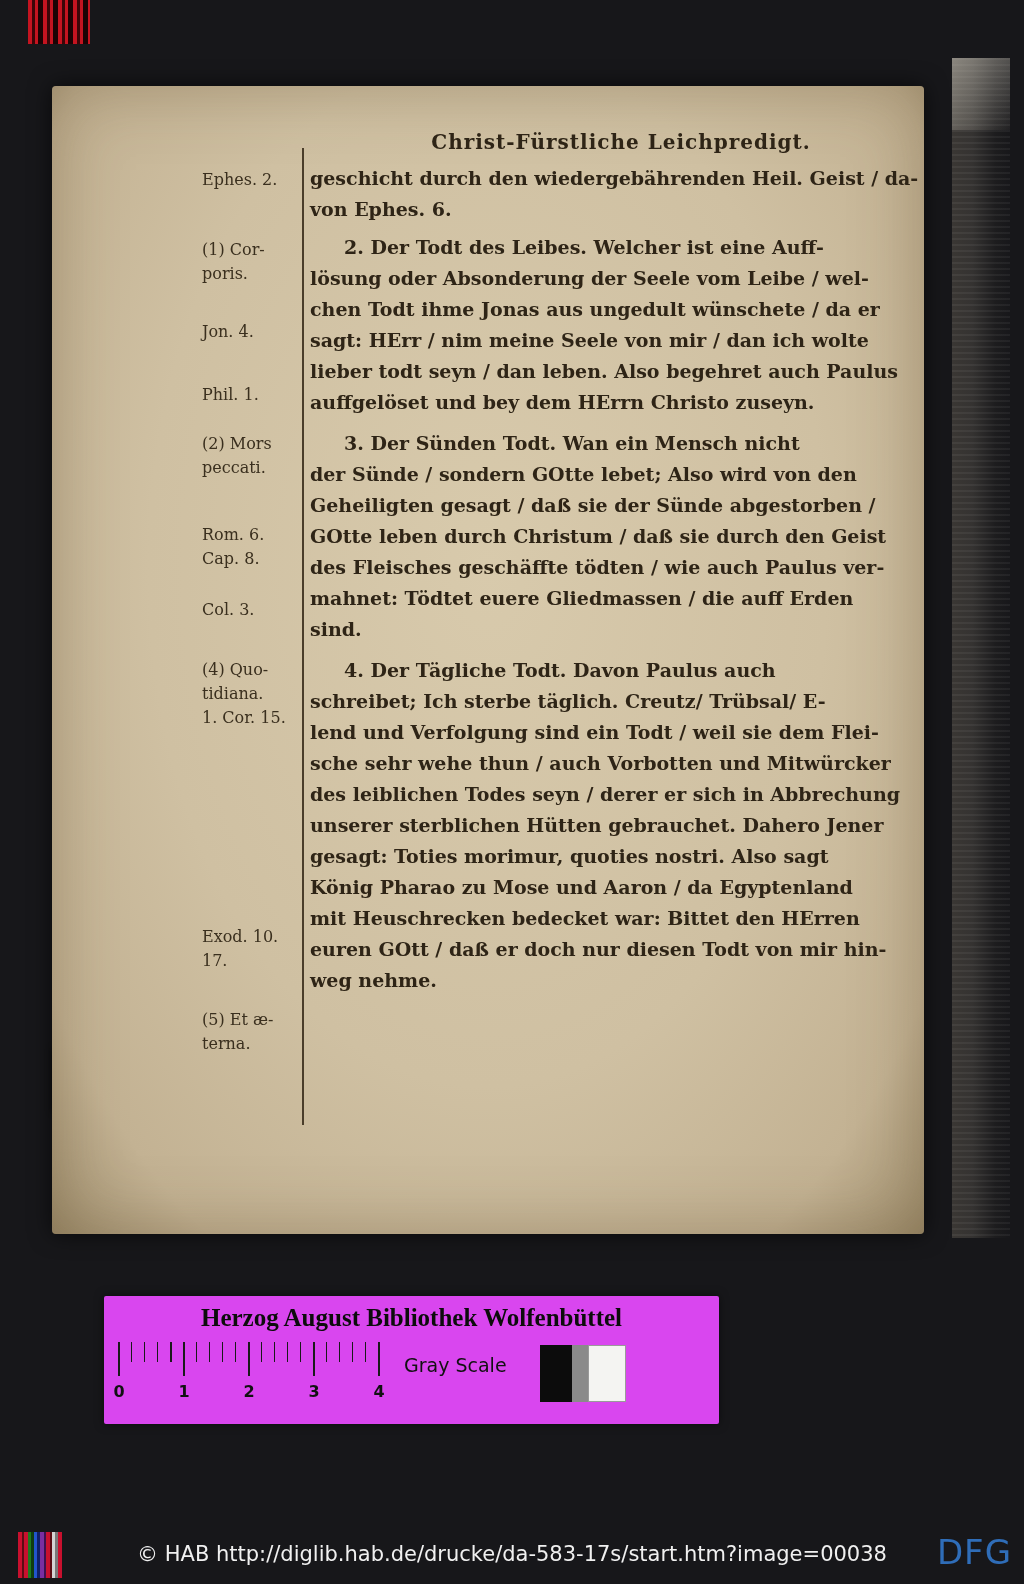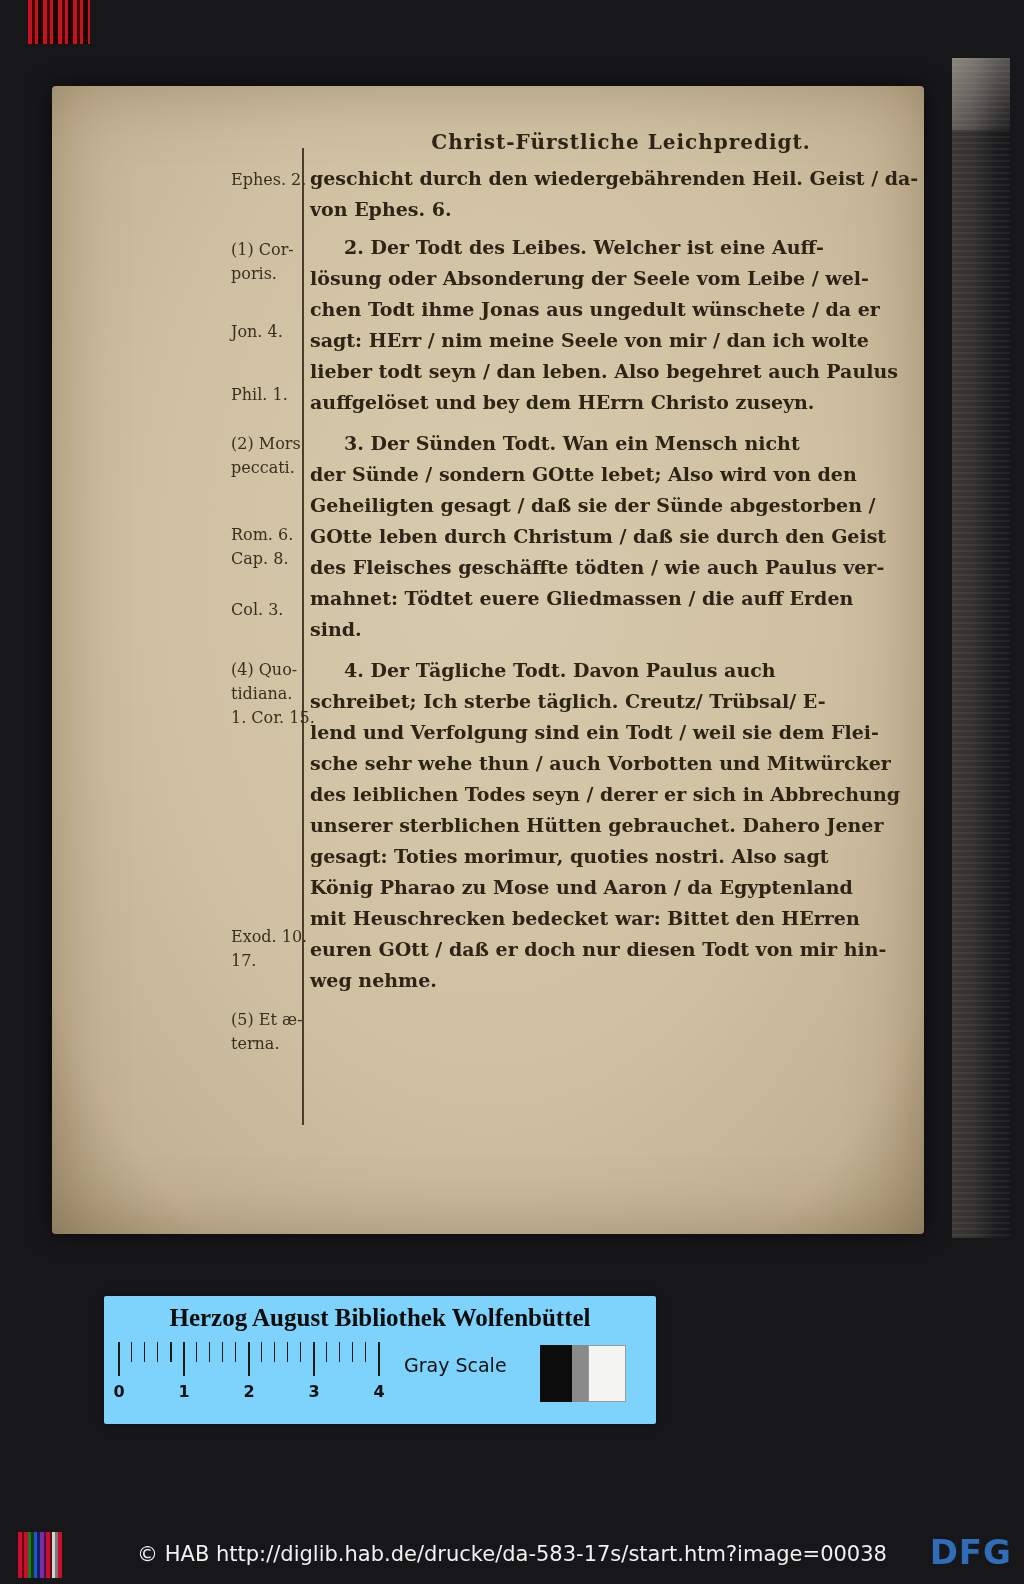--- a/index.html
+++ b/index.html
@@ -58,37 +58,36 @@
     letter-spacing:1px; color:#2e2416;
   }
   .margin-rule {
     position:absolute; left:250px; top:62px; width:2px; height:977px;
     background:#4a3d2a;
   }
   .margin-note {
     position:absolute; left:150px; width:98px;
     font-size:16px; line-height:24px; color:#3a2f1e;
     white-space:pre-line;
-    margin-left:29px;
   }
   .para {
     position:absolute; left:258px; width:624px;
     font-size:19px; line-height:31px; font-weight:bold; color:#2e2416;
     white-space:pre-line;
   }
   .para.indent { text-indent:34px; }
   .catchword {
     position:absolute; left:258px; top:1019px; width:614px;
     text-align:right; font-size:21px; font-weight:bold; color:#2e2416;
   }
 
   
   .hab-label {
-    position:absolute; left:104px; top:1296px; width:552px; height:128px;
-    background:#7dd3fc; border-radius:2px;
+    position:absolute; left:104px; top:1296px; width:615px; height:128px;
+    background:#d946ef; border-radius:2px;
     box-shadow: 0 0 10px rgba(0,0,0,.5);
   }
   .hab-title {
     position:absolute; left:0; top:8px; width:100%;
     text-align:center; font-family:"Liberation Serif", serif;
     font-weight:bold; font-size:25px; color:#0c0c0c;
   }
   .ruler {
     position:absolute; left:14px; top:46px; width:300px; height:74px;
   }
@@ -114,21 +113,21 @@
   .swatch-white { left:484px; width:38px; background:#f4f4f2; border:1px solid #9a9a9a; }
 
   
   .footer-url {
     position:absolute; left:0; right:0; top:1542px;
     text-align:center; font-family:"DejaVu Sans", sans-serif;
     font-size:21px; color:#f0f0f0;
   }
   .dfg {
     position:absolute; right:12px; top:1532px;
-    font-family:"DejaVu Sans", sans-serif; font-weight:bold;
+    font-family:"DejaVu Sans", sans-serif; font-weight:normal;
     font-size:34px; letter-spacing:1px; color:#2f6db8;
   }
 </style>
 </head>
 <body>
 
 <div class="barcode-top"></div>
 
 <div class="page-tab"></div>
 

